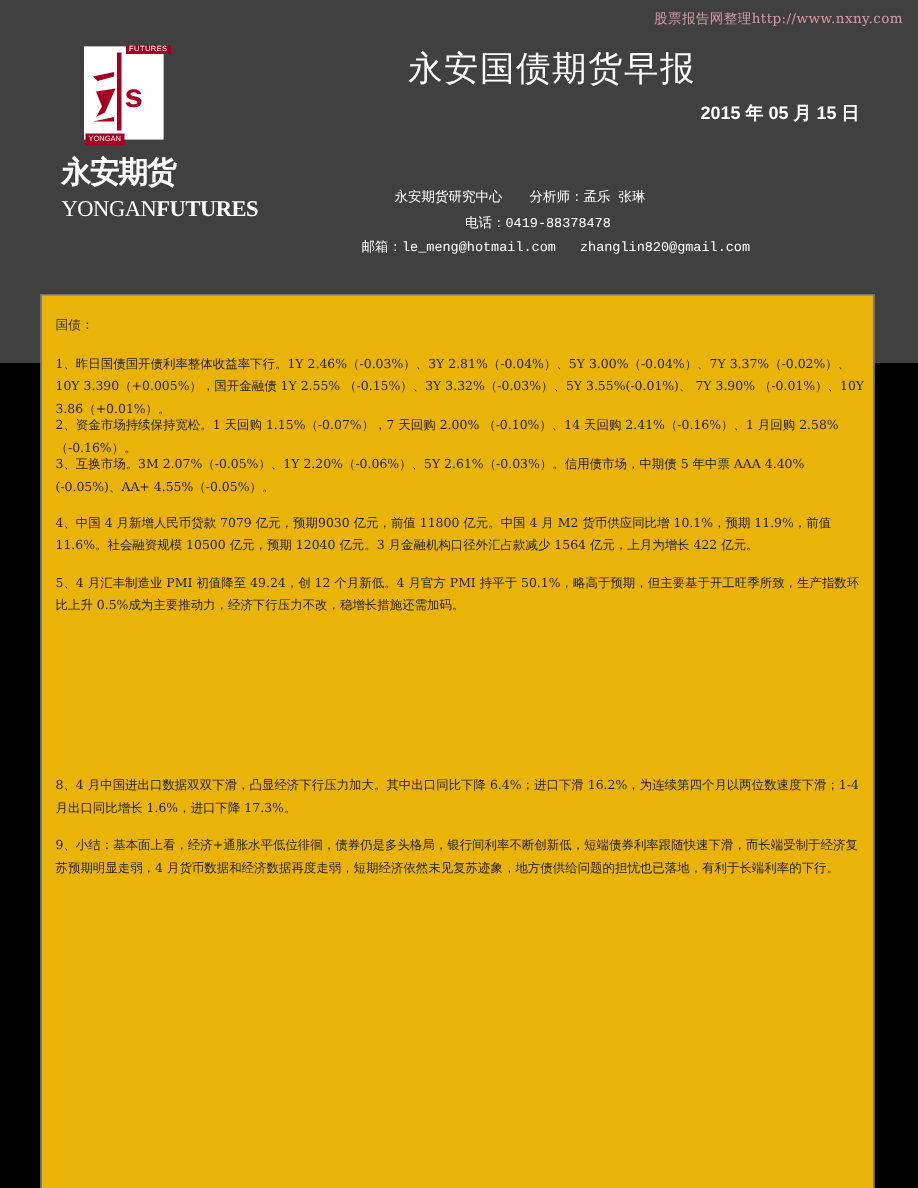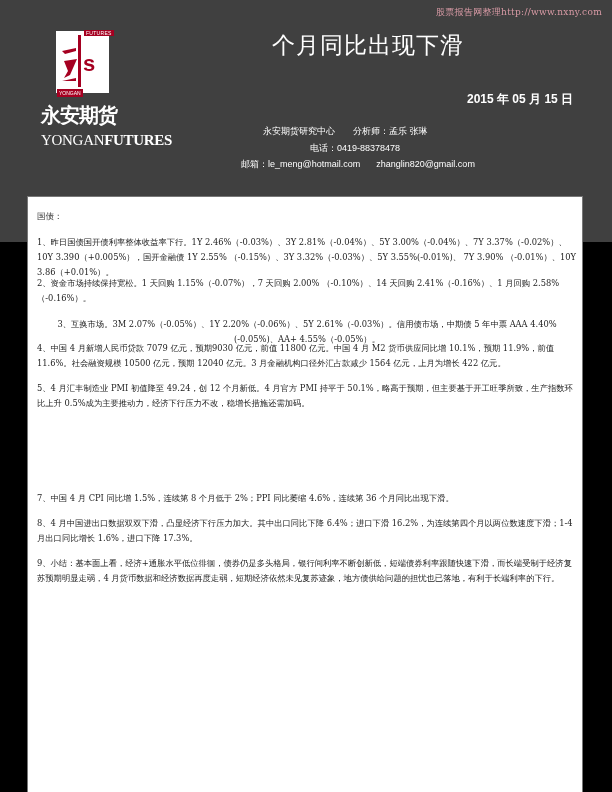--- a/index.html
+++ b/index.html
@@ -16,28 +16,28 @@
   .logo-yongan-small { position:absolute; left:29px; top:60px; font-size:5px; color:#fff;
                        font-family:"Liberation Sans", sans-serif; background:#a50021; padding:1px 2px; }
   .logo-cn { position:absolute; left:13px; top:76px; font-size:20px; font-weight:bold; color:#fff;
              font-family:Liberation Mono, monospace; letter-spacing:-1px; line-height:24px; }
   .logo-en { position:absolute; left:13px; top:103px; font-size:15px; color:#fff;
              font-family:Liberation Serif, serif; letter-spacing:-0.3px; }
   .logo-en b { font-weight:bold; }
   .title { position:absolute; left:272px; top:30px; font-size:23px; color:#fff; letter-spacing:1px;
            font-family:"DejaVu Sans", sans-serif; }
   .date { position:absolute; left:467px; top:67px; font-size:12px; color:#fff;
-          font-family:"Liberation Sans", sans-serif; font-weight:bold;margin-top:24px; }
-  .info { position:absolute; color:#fff; font-size:9px; font-family:Liberation Sans, sans-serif; }
+          font-family:"Liberation Sans", sans-serif; font-weight:bold; }
+  .info { position:absolute; color:#fff; font-size:9px; font-family:Liberation Mono, monospace; }
   .info-line1 { left:263px; top:125px; }
   .info-line1 .analyst { margin-left:18px; }
   .info-line2 { left:310px; top:142px; }
   .info-line3 { left:241px; top:158px; }
   .info-line3 .email2 { margin-left:16px;text-align:right; }
-  .content { position:absolute; left:27px; top:196px; width:556px; height:596px; background:#ffffff;
+  .content { position:absolute; left:27px; top:196px; width:556px; height:596px; background:#eab308;
              border:1px solid #777; border-bottom:none; box-sizing:border-box; }
   .section-title { position:absolute; left:9px; top:14px; font-size:8.5px; color:#333; }
   .para { position:absolute; left:9px; width:540px; font-size:8.3px; line-height:15px; color:#222; }
 </style>
 </head>
 <body>
 
 <div class="header">
   <div class="watermark">股票报告网整理http://www.nxny.com</div>
 
@@ -51,35 +51,34 @@
         <path d="M6 50 L20 47 L20 50 Z" fill="#a50021"></path>
         <text x="27" y="40" font-size="22" font-family="Liberation Sans, sans-serif" font-weight="bold" fill="#a50021">s</text>
       </svg>
     </div>
     <div class="logo-futures">FUTURES</div>
     <div class="logo-yongan-small">YONGAN</div>
     <div class="logo-cn">永安期货</div>
     <div class="logo-en"><span>YONGAN</span><b>FUTURES</b></div>
   </div>
 
-  <div class="title">个月同比出现下滑</div>
+  <div class="title">永安国债期货早报</div>
   <div class="date">2015 年 05 月 15 日</div>
 
   <div class="info info-line1">
     <span>永安期货研究中心</span><span class="analyst">分析师：孟乐 张琳</span>
   </div>
   <div class="info info-line2">电话：0419-88378478</div>
   <div class="info info-line3">
     <span>邮箱：</span><span>le_meng@hotmail.com</span><span class="email2">zhanglin820@gmail.com</span>
   </div>
 </div>
 
 <div class="content">
   <div class="section-title">国债：</div>
   <div class="para" style="top:38px;">1、昨日国债国开债利率整体收益率下行。1Y 2.46%（-0.03%）、3Y 2.81%（-0.04%）、5Y 3.00%（-0.04%）、7Y 3.37%（-0.02%）、10Y 3.390（+0.005%），国开金融债 1Y 2.55% （-0.15%）、3Y 3.32%（-0.03%）、5Y 3.55%(-0.01%)、 7Y 3.90% （-0.01%）、10Y 3.86（+0.01%）。</div>
   <div class="para" style="top:79px;">2、资金市场持续保持宽松。1 天回购 1.15%（-0.07%），7 天回购 2.00% （-0.10%）、14 天回购 2.41%（-0.16%）、1 月回购 2.58%（-0.16%）。</div>
-  <div class="para" style="top:120px;text-align:center;">3、互换市场。3M 2.07%（-0.05%）、1Y 2.20%（-0.06%）、5Y 2.61%（-0.03%）。信用债市场，中期债 5 年中票 AAA 4.40%(-0.05%)、AA+ 4.55%（-0.05%）。</div>
+  <div class="para" style="top:105px;">3、互换市场。3M 2.07%（-0.05%）、1Y 2.20%（-0.06%）、5Y 2.61%（-0.03%）。信用债市场，中期债 5 年中票 AAA 4.40%(-0.05%)、AA+ 4.55%（-0.05%）。</div>
   <div class="para" style="top:144px;">4、中国 4 月新增人民币贷款 7079 亿元，预期9030 亿元，前值 11800 亿元。中国 4 月 M2 货币供应同比增 10.1%，预期 11.9%，前值 11.6%。社会融资规模 10500 亿元，预期 12040 亿元。3 月金融机构口径外汇占款减少 1564 亿元，上月为增长 422 亿元。</div>
   <div class="para" style="top:184px;">5、4 月汇丰制造业 PMI 初值降至 49.24，创 12 个月新低。4 月官方 PMI 持平于 50.1%，略高于预期，但主要基于开工旺季所致，生产指数环比上升 0.5%成为主要推动力，经济下行压力不改，稳增长措施还需加码。</div>
-  <div class="para" style="top:294px;">7、中国 4 月 CPI 同比增 1.5%，连续第 8 个月低于 2%；PPI 同比萎缩 4.6%，连续第 36 个月同比出现下滑。</div>
   <div class="para" style="top:319px;">8、4 月中国进出口数据双双下滑，凸显经济下行压力加大。其中出口同比下降 6.4%；进口下滑 16.2%，为连续第四个月以两位数速度下滑；1-4 月出口同比增长 1.6%，进口下降 17.3%。</div>
   <div class="para" style="top:359px;">9、小结：基本面上看，经济+通胀水平低位徘徊，债券仍是多头格局，银行间利率不断创新低，短端债券利率跟随快速下滑，而长端受制于经济复苏预期明显走弱，4 月货币数据和经济数据再度走弱，短期经济依然未见复苏迹象，地方债供给问题的担忧也已落地，有利于长端利率的下行。</div>
 </div>
 
 </body></html>

